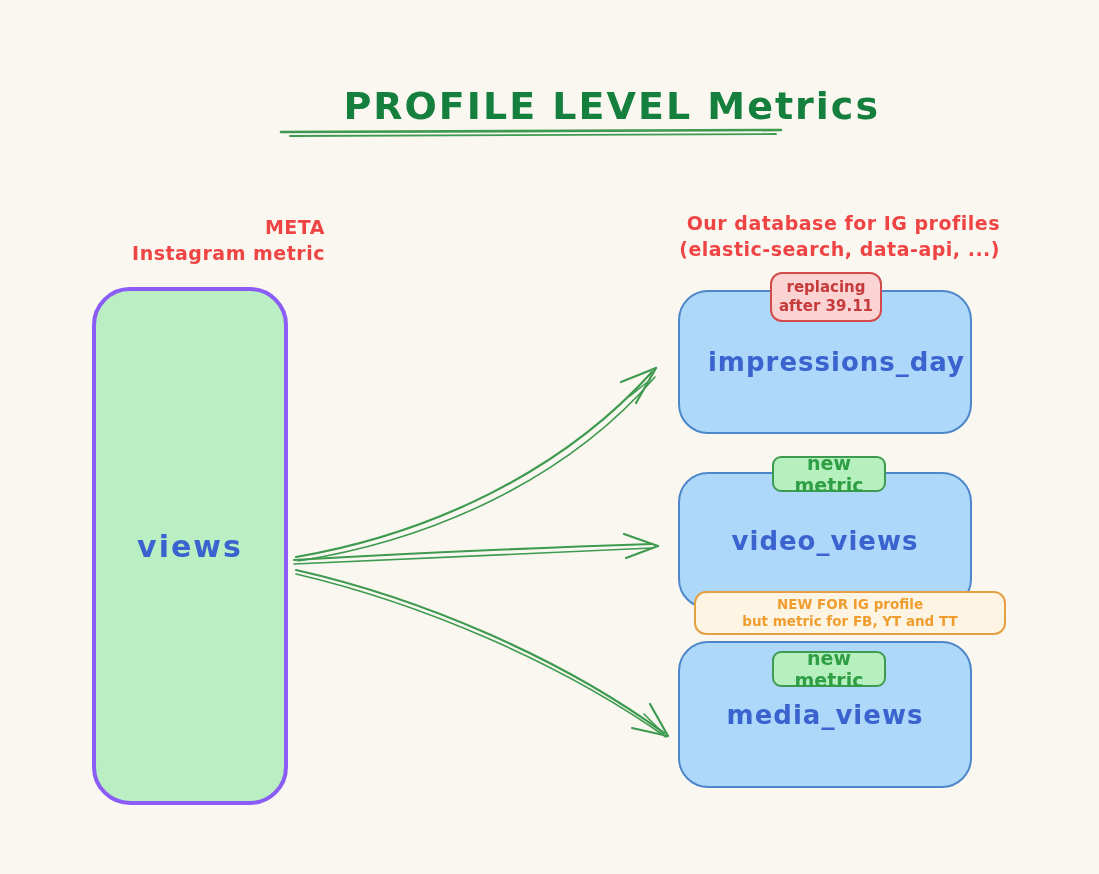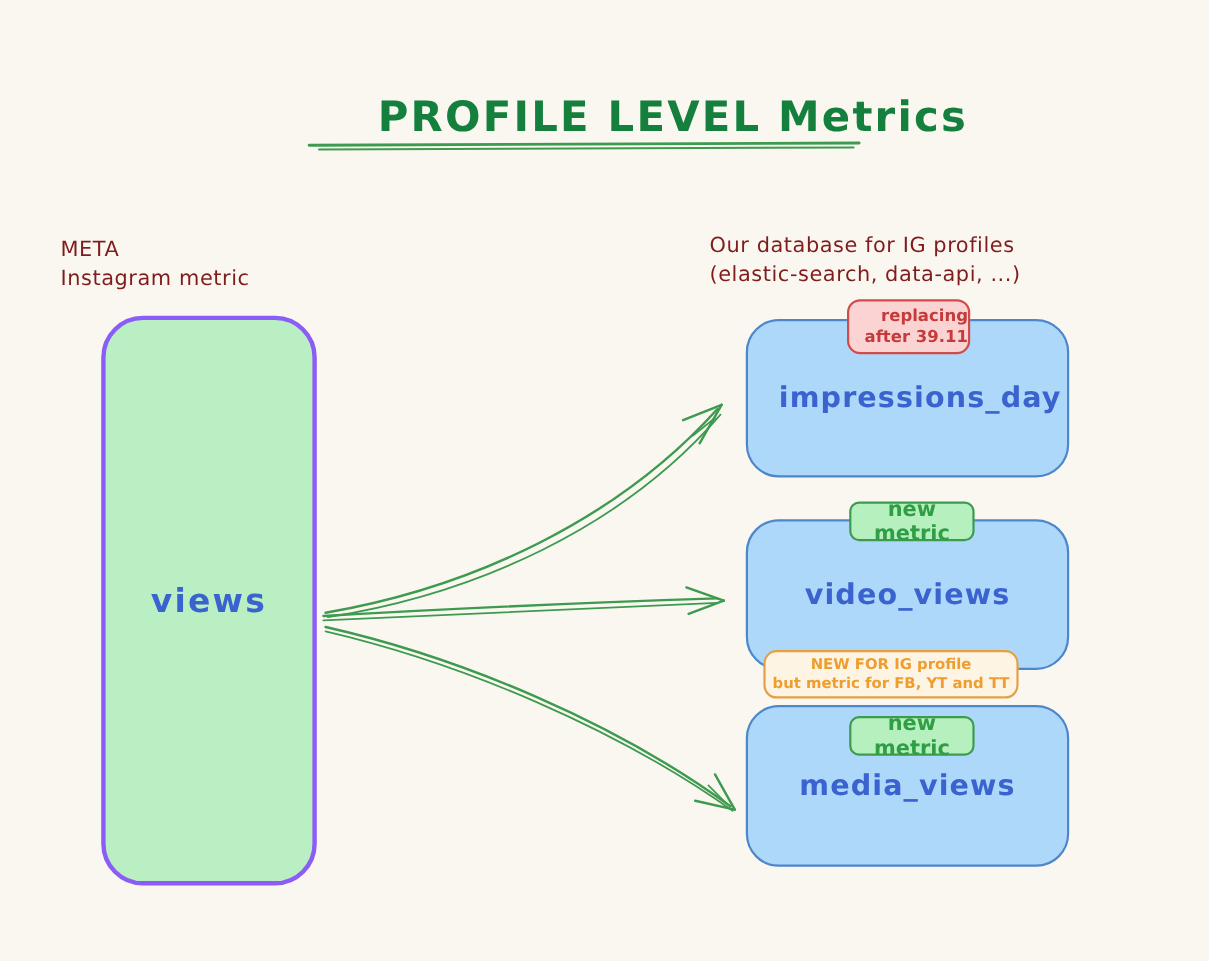--- a/index.html
+++ b/index.html
@@ -17,24 +17,24 @@
   
   .title{
     left:180px;top:84px;width:700px;
     text-align:right;
     font-size:38px;font-weight:bold;
     letter-spacing:2px;
     color:#15803d;
   }
   
   .col-heading{
-    text-align:left;
-    font-size:19px;font-weight:400;
+    text-align:right;
+    font-size:19px;font-weight:700;
     line-height:26px;
-    color:#7f1d1d;
+    color:#ef4444;
     letter-spacing:0.5px;
   }
   .heading-left{left:55px;top:214px;width:270px;}
   .heading-right{left:645px;top:210px;width:355px;}
   
   .node{
     box-sizing:border-box;
     display:flex;align-items:center;justify-content:center;
   }
   .source-node{
@@ -57,21 +57,21 @@
   .node-label{
     color:#3b63cf;
     font-weight:bold;
     letter-spacing:1px;
   }
   .source-label{font-size:30px;letter-spacing:2px;}
   .target-label{font-size:26px;}
   
   .badge{
     box-sizing:border-box;
-    display:flex;flex-direction:column;align-items:flex-end;justify-content:center;
+    display:flex;flex-direction:column;align-items:center;justify-content:center;
     text-align:center;
     z-index:3;
     font-weight:600;
   }
   .badge-replacing{
     left:770px;top:272px;width:112px;height:50px;
     background:#fbd3d2;
     border:2.5px solid #d24a4a;
     border-radius:12px;
     color:#c53b3b;
@@ -82,21 +82,21 @@
     background:#b5f0be;
     border:2.5px solid #3d9b50;
     border-radius:9px;
     color:#2f9e44;
     font-size:19px;
   }
   #badge-new-video{left:772px;top:456px;}
   #badge-new-media{left:772px;top:651px;}
   .note{
     box-sizing:border-box;
-    left:694px;top:591px;width:232px;height:44px;
+    left:694px;top:591px;width:312px;height:44px;
     display:flex;flex-direction:column;align-items:center;justify-content:center;
     background:#fdf4e4;
     border:2px solid #e5a044;
     border-radius:12px;
     color:#ee9d2e;
     font-size:13.5px;line-height:17px;
     font-weight:600;
     text-align:center;
     z-index:4;
   }

